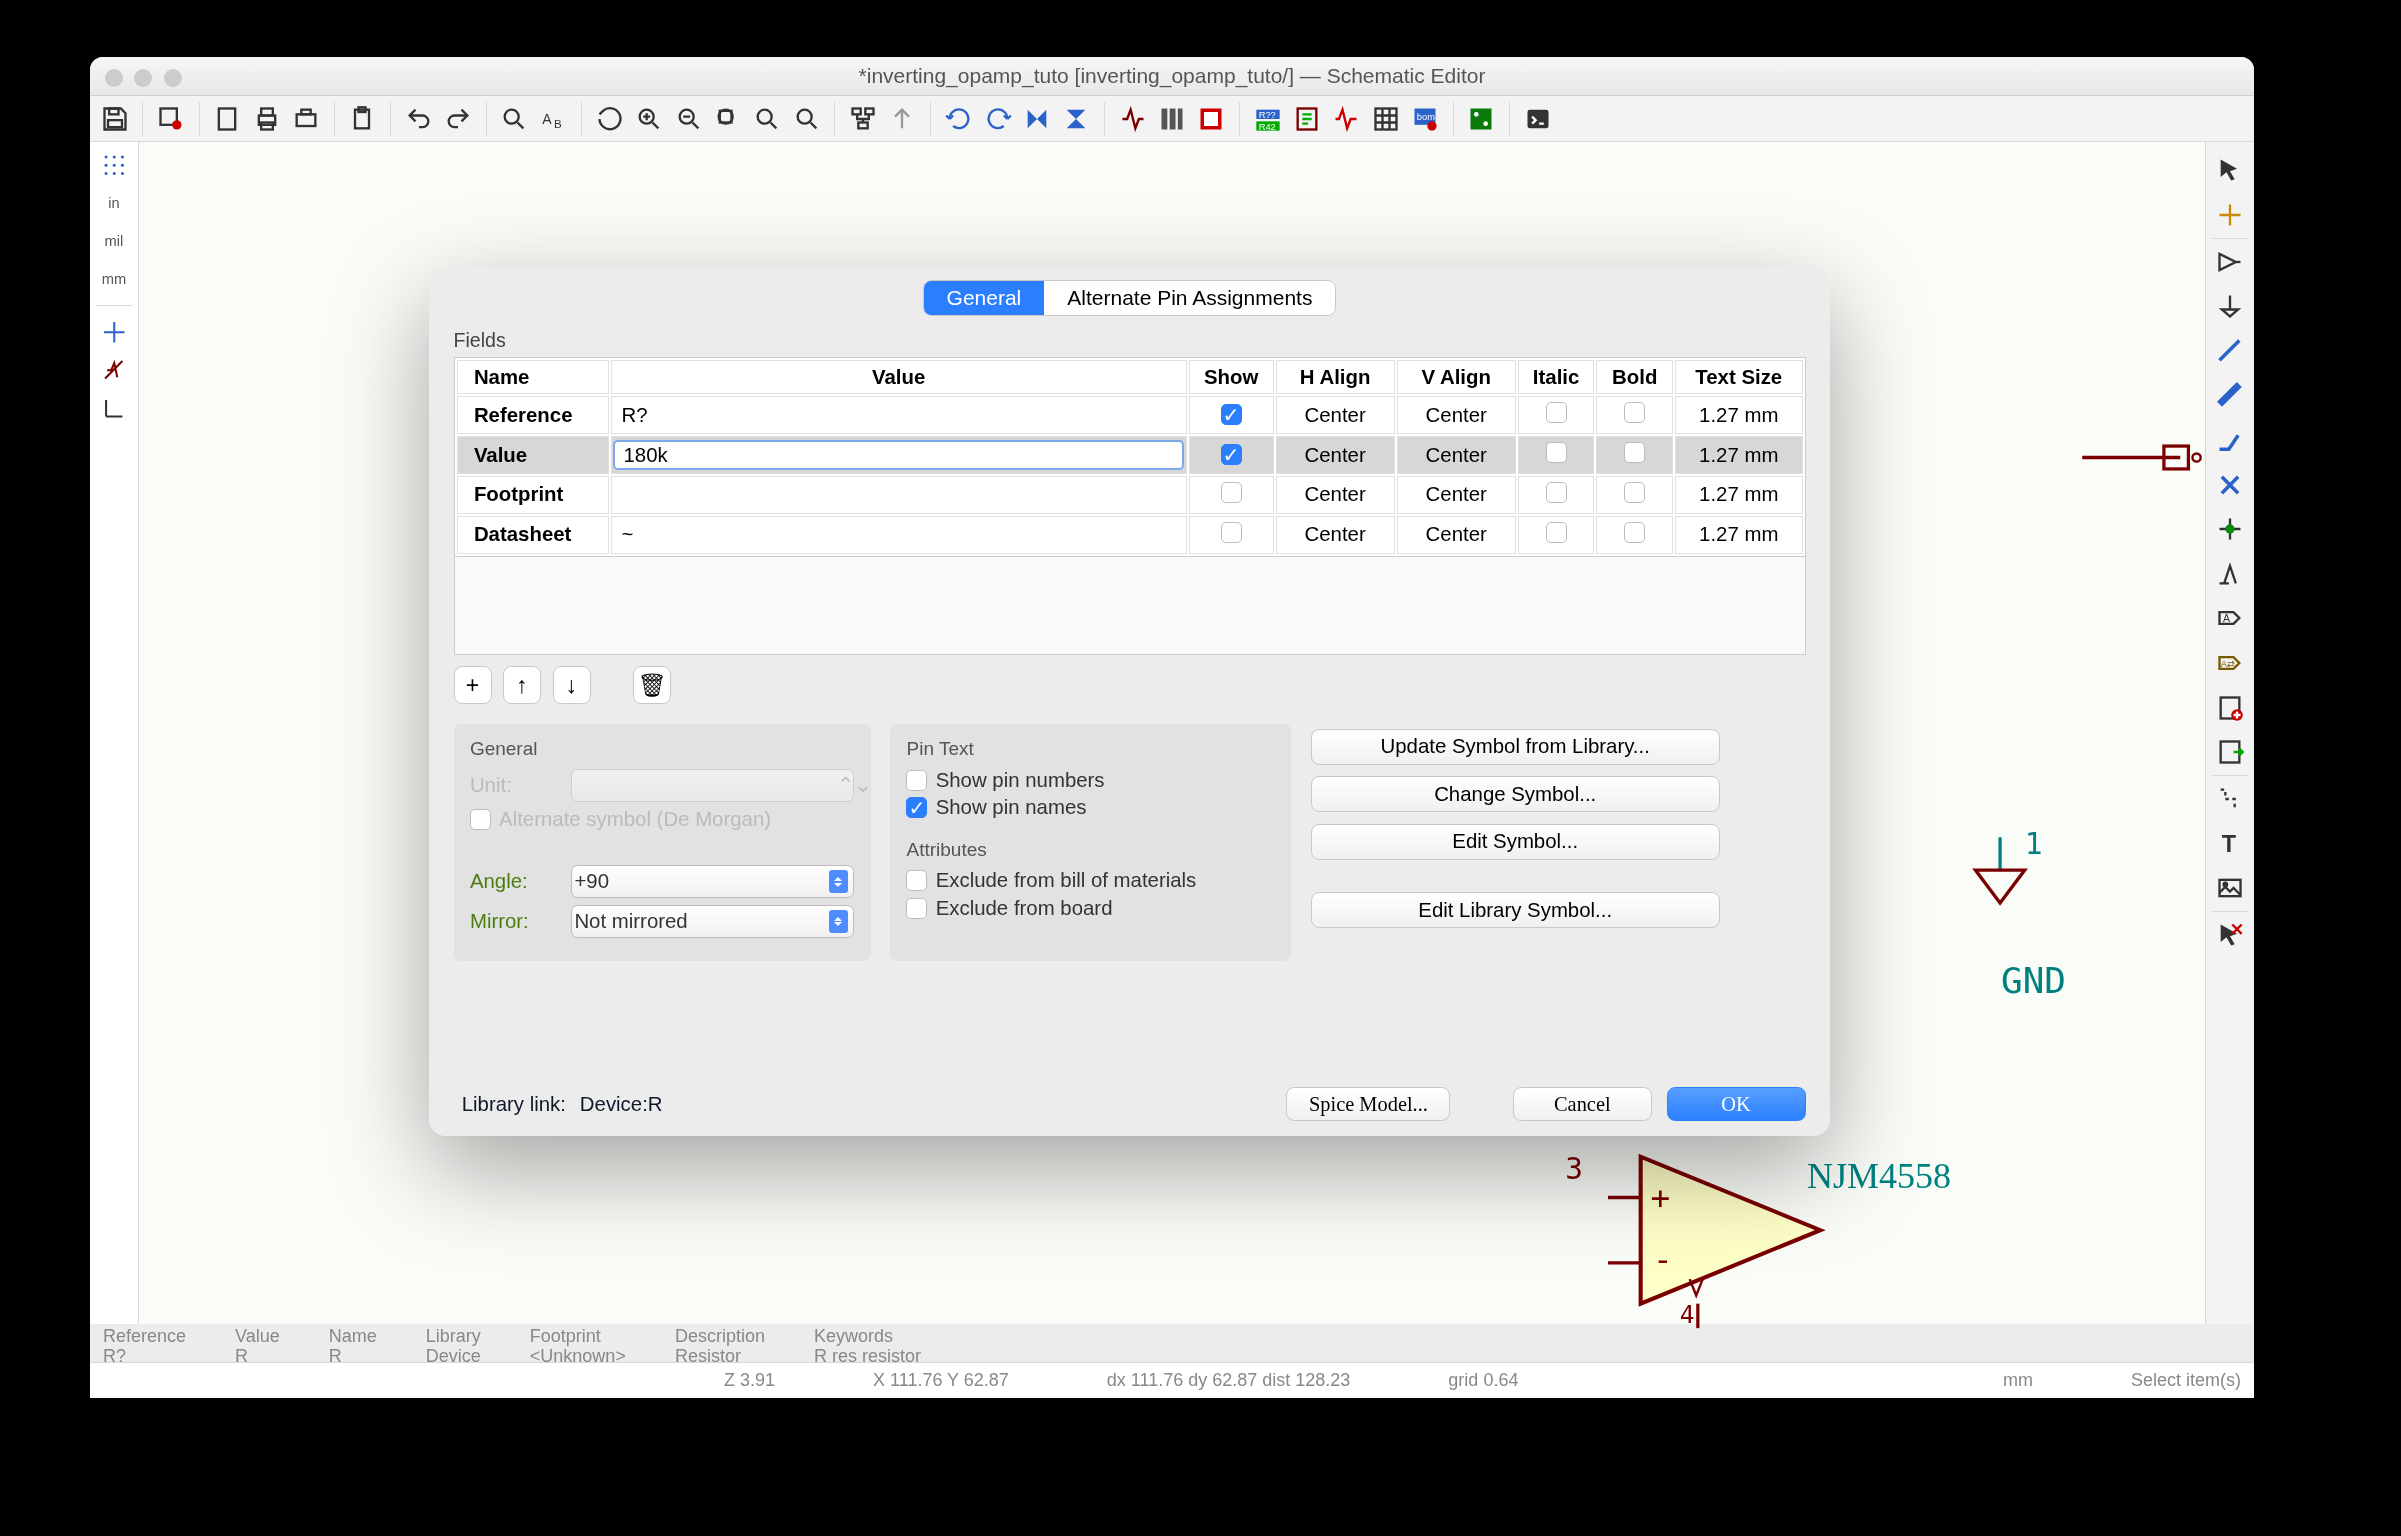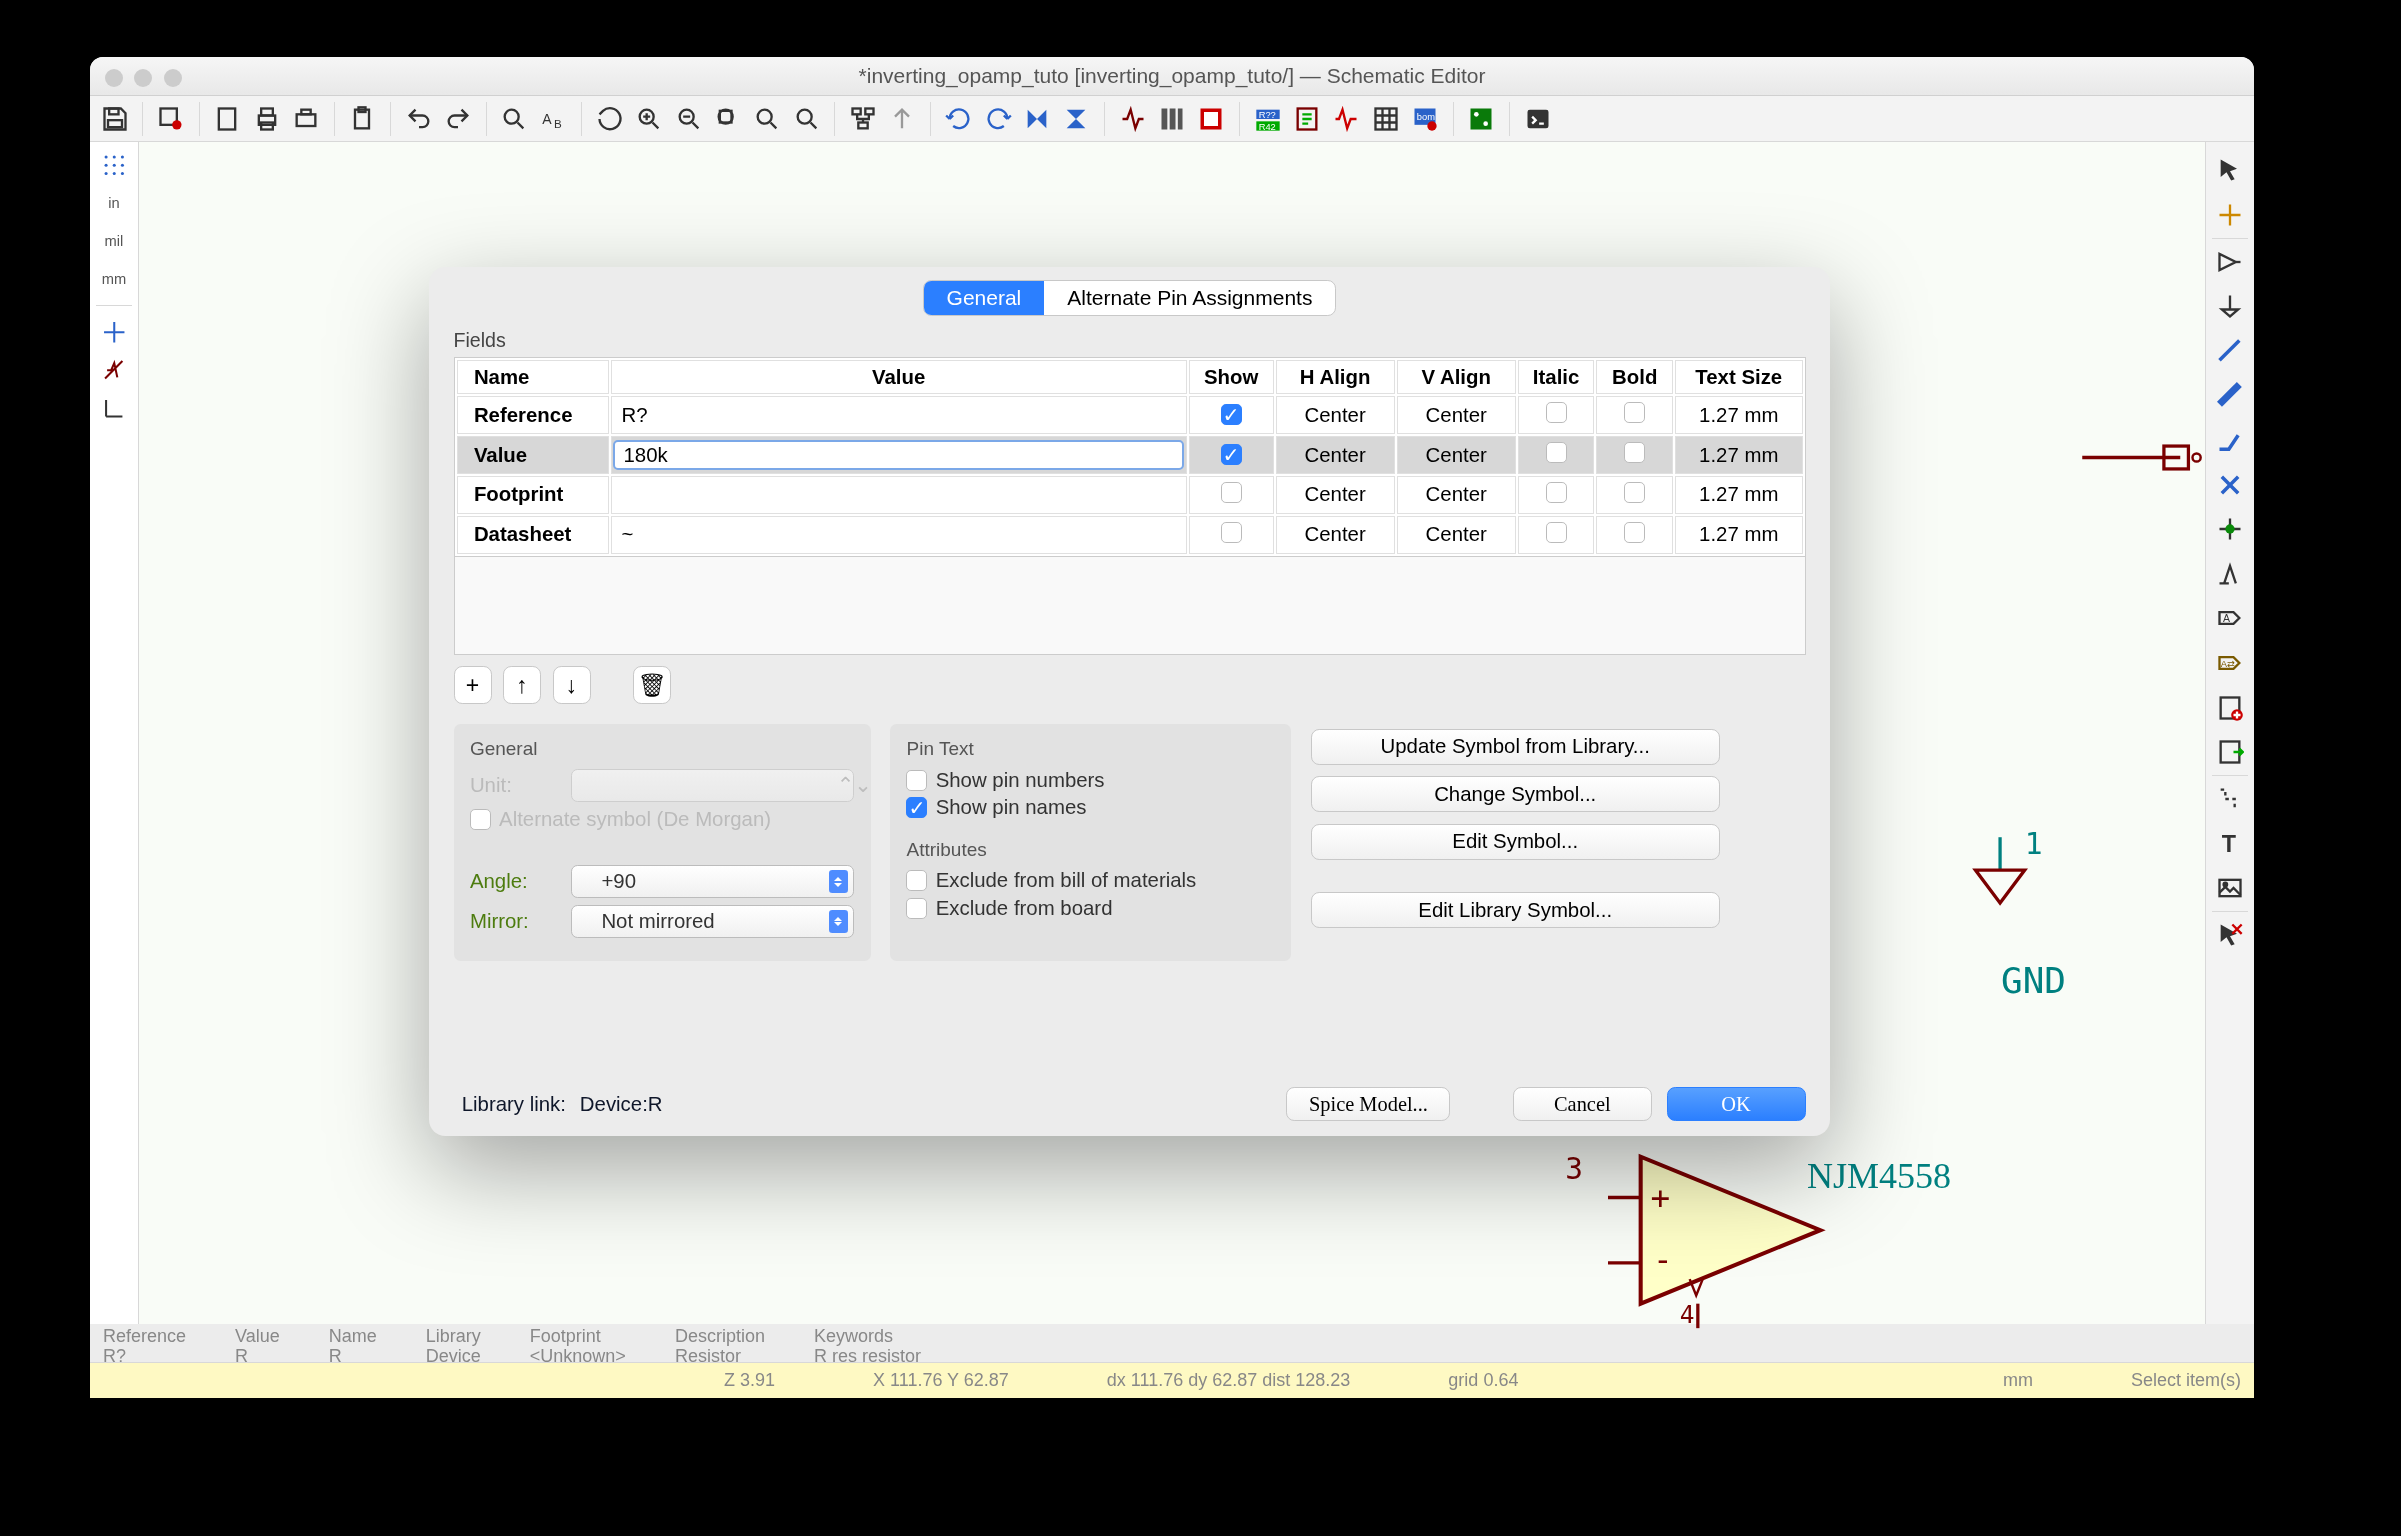--- a/index.html
+++ b/index.html
@@ -96,21 +96,21 @@
   background: #ececec;
   display: flex;
   padding: 3.3px 13px;
   gap: 49px;
   color: #888;
   font-size: 18px;
 }
 .info-strip .col { display: flex; flex-direction: column; line-height: 1.1; }
 .status-bar {
   height: 36px;
-  background: #fef9c3;
+  background: #ffffff;
   border-top: 0.8px solid #d8d8d8;
   display: flex;
   align-items: center;
   gap: 98px;
   padding: 0 13px;
   color: #888;
   font-size: 18px;
 }
 .status-bar > span { flex: 0 0 auto; }
 .status-bar .pad { flex: 1; }
@@ -202,21 +202,21 @@
 .big-sel {
   flex: 1; height: 33px;
   border: 0.8px solid #bcbcbc; border-radius: 6.5px;
   background: linear-gradient(#fff,#f0f0f0);
   display:flex; align-items:center; justify-content: flex-end; padding-right: 4.9px;
 }
 .big-sel .knob { width: 19.6px; height: 23px; background:#4f8cff; border-radius: 3.3px; display:flex;flex-direction:column;align-items:center;justify-content:center; }
 .big-sel .knob::before,.big-sel .knob::after{content:"";width:0;height:0;border-left:4.1px solid transparent;border-right:4.1px solid transparent;}
 .big-sel .knob::before{border-bottom:4.1px solid #fff;margin-bottom:1.6px;}
 .big-sel .knob::after{border-top:4.1px solid #fff;}
-.big-sel .txt { flex:1; text-align:left; padding-left: 29px; font-size:20.4px; color:#333; }
+.big-sel .txt { flex:1; text-align:left; padding-left: 2px; font-size:20.4px; color:#333; }
 .ck-row { display:flex; align-items:center; gap:8.2px; margin:4.9px 0; font-size:20.4px; color:#333; }
 .ck-row.disabled { color:#bbb; }
 .side-btn {
   width: 409px; height: 36px;
   border: 0.8px solid #c8c8c8; border-radius: 8.2px;
   background: linear-gradient(#fff,#f0f0f0);
   display:flex;align-items:center;justify-content:center;
   margin-bottom: 11.5px;
   font-size:20.4px;
 }

